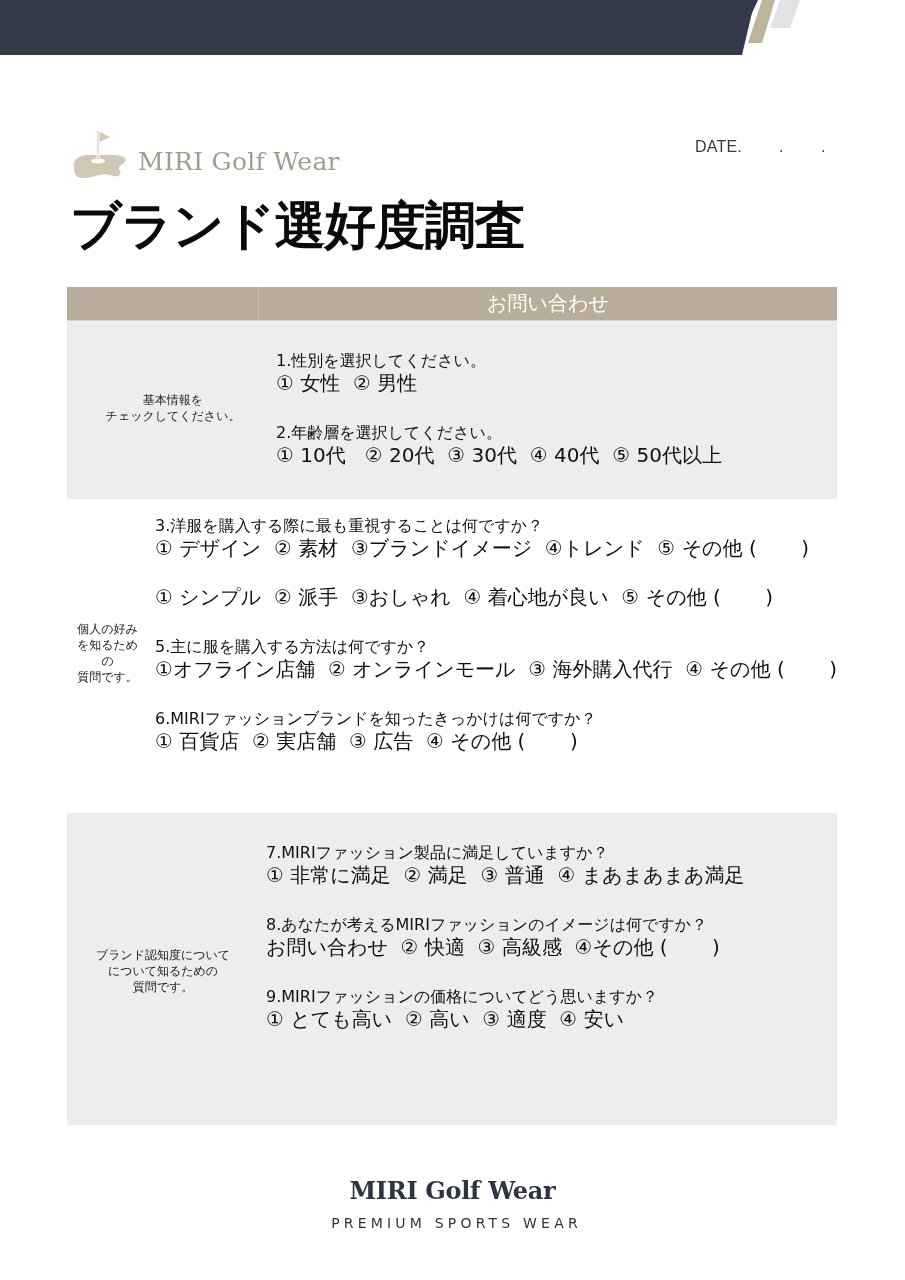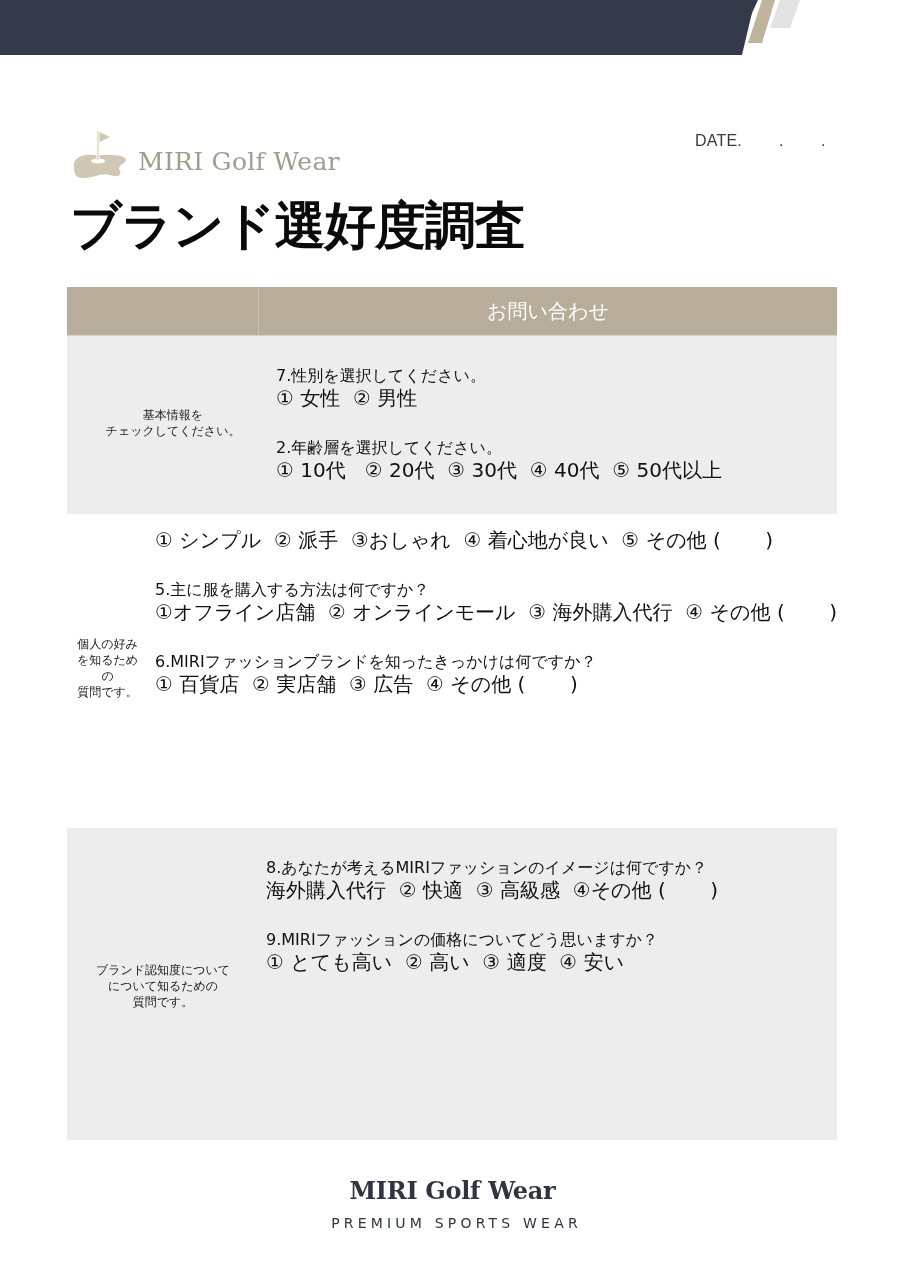--- a/index.html
+++ b/index.html
@@ -5,41 +5,41 @@
     * { margin: 0; padding: 0; box-sizing: border-box; }
     html, body {
       width: 905px; height: 1280px; background: #ffffff;
       font-family: "DejaVu Sans", sans-serif; color: #1a1a1a;
       overflow: hidden; position: relative;
     }
     .top-band { position: absolute; left: 0; top: 0; width: 905px; height: 56px; }
     .top-band svg { display: block; }
 
     .date {
-      position: absolute; left: 695px; top: 132px;
+      position: absolute; left: 695px; top: 138px;
       font-family: "Liberation Sans", sans-serif; font-size: 16px; color: #3a3a3a;
       letter-spacing: 0.2px; white-space: pre;
     }
 
     .brand-row { position: absolute; left: 68px; top: 128px; display: flex; align-items: center; }
     .brand-logo { width: 60px; height: 52px; margin-right: 10px; }
     .brand-name {
       font-family: "DejaVu Serif", serif; font-size: 25px; color: #a19c8d;
       letter-spacing: 0.3px; margin-top: 14px;
     }
 
     .page-title {
       position: absolute; left: 70px; top: 192px;
       font-family: "DejaVu Sans", sans-serif; font-weight: bold; font-size: 51px;
       color: #0a0a0a; letter-spacing: -1px;
     }
 
     .survey-table { position: absolute; left: 67px; top: 287px; width: 770px; }
     .table-header {
-      height: 49px; background: #b7ad9a; display: flex;
+      height: 34px; background: #b7ad9a; display: flex;
       border-bottom: 1px solid #d9d3c6;
     }
     .table-header .h-left { width: 192px; border-right: 1px solid #c9c0ae; }
     .table-header .h-right {
       flex: 1; display: flex; align-items: center; justify-content: center;
       color: #ffffff; font-size: 20px;
     }
 
     .section { display: flex; }
     .section.gray { background: #ededed; }
@@ -109,37 +109,41 @@
     <div class="h-right">お問い合わせ</div>
   </div>
 
   <div class="section gray sec1">
     <div class="section-label">
       <span>基本情報を
 チェックしてください。</span>
     </div>
     <div class="section-body">
       <div class="question">
-        <div class="q-text">7.性別を選択してください。</div>
+        <div class="q-text">1.性別を選択してください。</div>
         <div class="q-options">① 女性  ② 男性</div>
       </div>
       <div class="question">
         <div class="q-text">2.年齢層を選択してください。</div>
         <div class="q-options">① 10代   ② 20代  ③ 30代  ④ 40代  ⑤ 50代以上</div>
       </div>
     </div>
   </div>
 
   <div class="section white sec2">
     <div class="section-label">
       <span>個人の好み
 を知るための
 質問です。</span>
     </div>
     <div class="section-body">
+      <div class="question">
+        <div class="q-text">3.洋服を購入する際に最も重視することは何ですか？</div>
+        <div class="q-options">① デザイン  ② 素材  ③ブランドイメージ  ④トレンド  ⑤ その他 (       )</div>
+      </div>
       <div class="question">
         <div class="q-options">① シンプル  ② 派手  ③おしゃれ  ④ 着心地が良い  ⑤ その他 (       )</div>
       </div>
       <div class="question">
         <div class="q-text">5.主に服を購入する方法は何ですか？</div>
         <div class="q-options">①オフライン店舗  ② オンラインモール  ③ 海外購入代行  ④ その他 (       )</div>
       </div>
       <div class="question">
         <div class="q-text">6.MIRIファッションブランドを知ったきっかけは何ですか？</div>
         <div class="q-options">① 百貨店  ② 実店舗  ③ 広告  ④ その他 (       )</div>
@@ -148,22 +152,26 @@
   </div>
 
   <div class="section gray sec3">
     <div class="section-label">
       <span>ブランド認知度について
 について知るための
 質問です。</span>
     </div>
     <div class="section-body">
       <div class="question">
+        <div class="q-text">7.MIRIファッション製品に満足していますか？</div>
+        <div class="q-options">① 非常に満足  ② 満足  ③ 普通  ④ まあまあまあ満足</div>
+      </div>
+      <div class="question">
         <div class="q-text">8.あなたが考えるMIRIファッションのイメージは何ですか？</div>
-        <div class="q-options">海外購入代行  ② 快適  ③ 高級感  ④その他 (       )</div>
+        <div class="q-options">お問い合わせ  ② 快適  ③ 高級感  ④その他 (       )</div>
       </div>
       <div class="question">
         <div class="q-text">9.MIRIファッションの価格についてどう思いますか？</div>
         <div class="q-options">① とても高い  ② 高い  ③ 適度  ④ 安い</div>
       </div>
     </div>
   </div>
 </div>
 
 <div class="footer">

